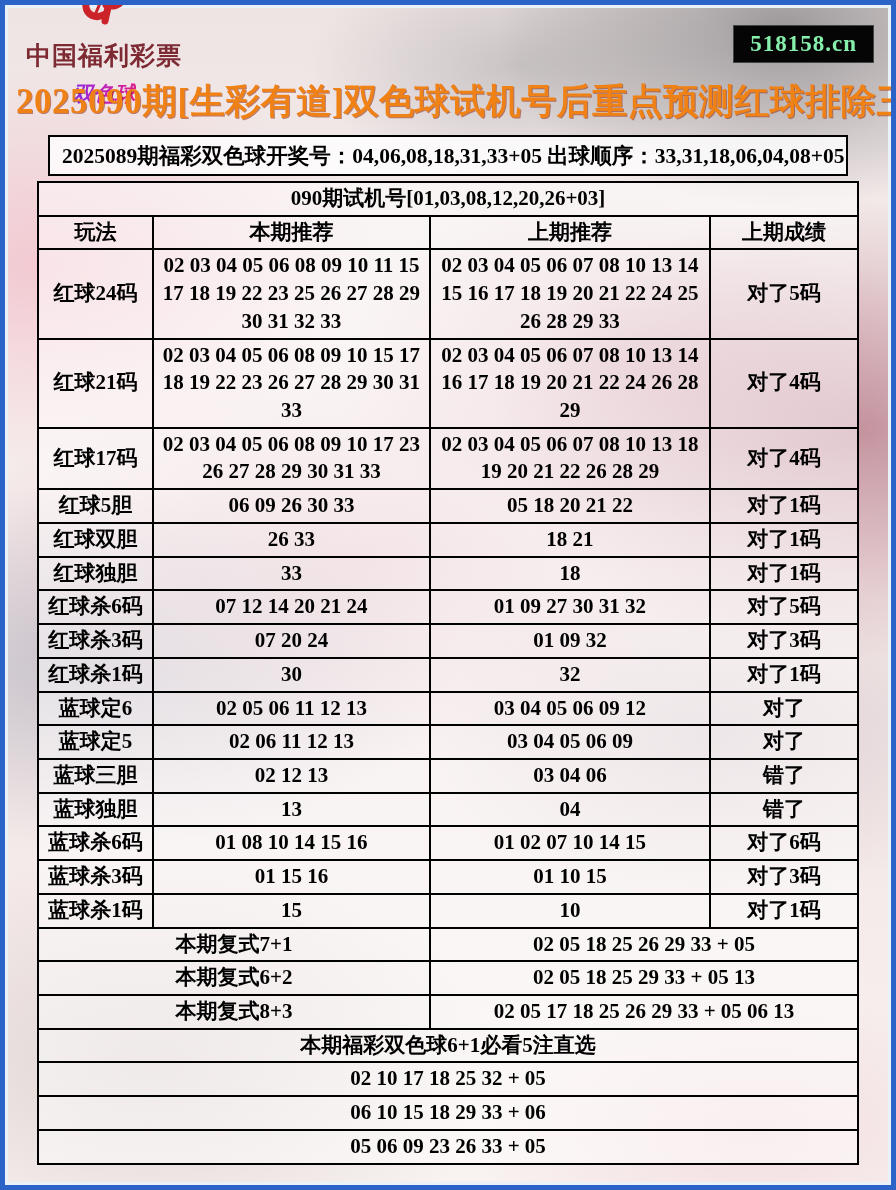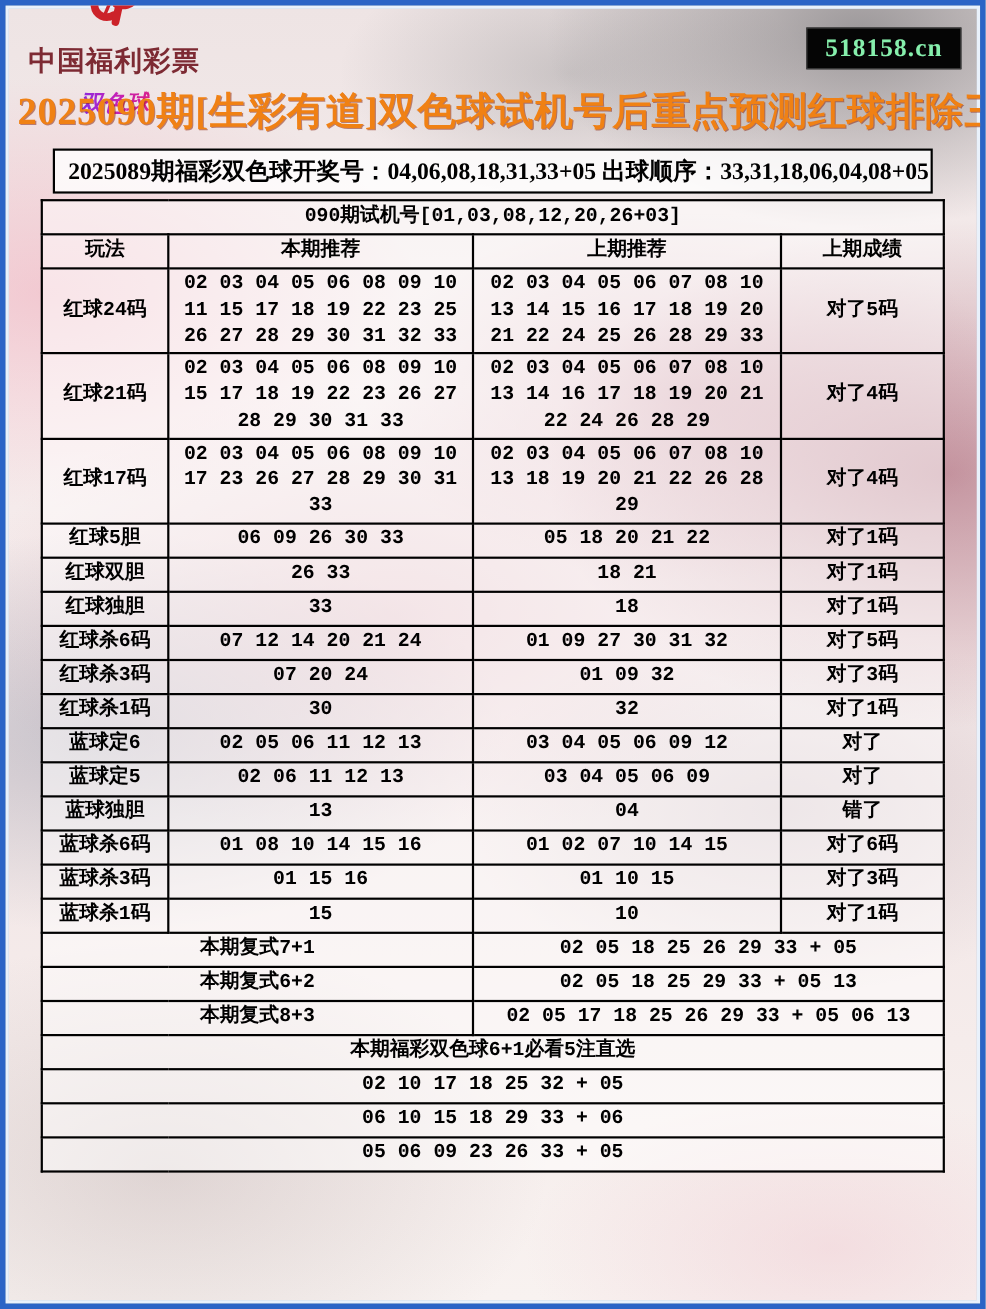--- a/index.html
+++ b/index.html
@@ -34,21 +34,21 @@
   .logo-brand { font-family:"Liberation Sans",sans-serif; font-weight:bold; font-size:21px; font-style:italic;
     background:linear-gradient(90deg,#8a2be0,#c221b9,#d81f8d);
     -webkit-background-clip:text; background-clip:text; color:transparent; }
   .badge { background:#050505; color:#86efac; font-weight:bold; font-size:23px;
     padding:5px 16px; border:1px solid #444; letter-spacing:1px; }
   .main-title { text-align:center; font-size:35px; font-weight:bold; color:#f08114;
     text-shadow:1px 1px 0 rgba(140,40,20,0.55); letter-spacing:0.5px; margin:8px 0 10px; white-space:nowrap; }
   .info-box { margin:0 32px; border:2px solid #000; background:rgba(255,255,255,0.8);
     text-align:center; font-weight:bold; font-size:21.5px; padding:4px 12px; white-space:nowrap; }
   table.main { width:820px; margin:5px auto 12px; border-collapse:collapse;
-    font-weight:bold; font-size:18px; color:#000; table-layout:fixed;font-family:Liberation Mono, monospace; }
+    font-weight:bold; font-size:21px; color:#000; table-layout:fixed; }
   table.main td, table.main th { border:2px solid #000; text-align:center;
     padding:2px 3px; background:rgba(255,255,255,0.5); line-height:1.32; height:31px; }
   td.num-left { text-align:left; padding-left:5px; }
 </style>
 </head>
 <body>
 
 <div class="poster">
   <div class="inner">
 
@@ -151,20 +151,26 @@
           <td>03 04 05 06 09 12</td>
           <td>对了</td>
         </tr>
         <tr>
           <td>蓝球定5</td>
           <td>02 06 11 12 13</td>
           <td>03 04 05 06 09</td>
           <td>对了</td>
         </tr>
         <tr>
+          <td>蓝球三胆</td>
+          <td>02 12 13</td>
+          <td>03 04 06</td>
+          <td>错了</td>
+        </tr>
+        <tr>
           <td>蓝球独胆</td>
           <td>13</td>
           <td>04</td>
           <td>错了</td>
         </tr>
         <tr>
           <td>蓝球杀6码</td>
           <td>01 08 10 14 15 16</td>
           <td>01 02 07 10 14 15</td>
           <td>对了6码</td>

